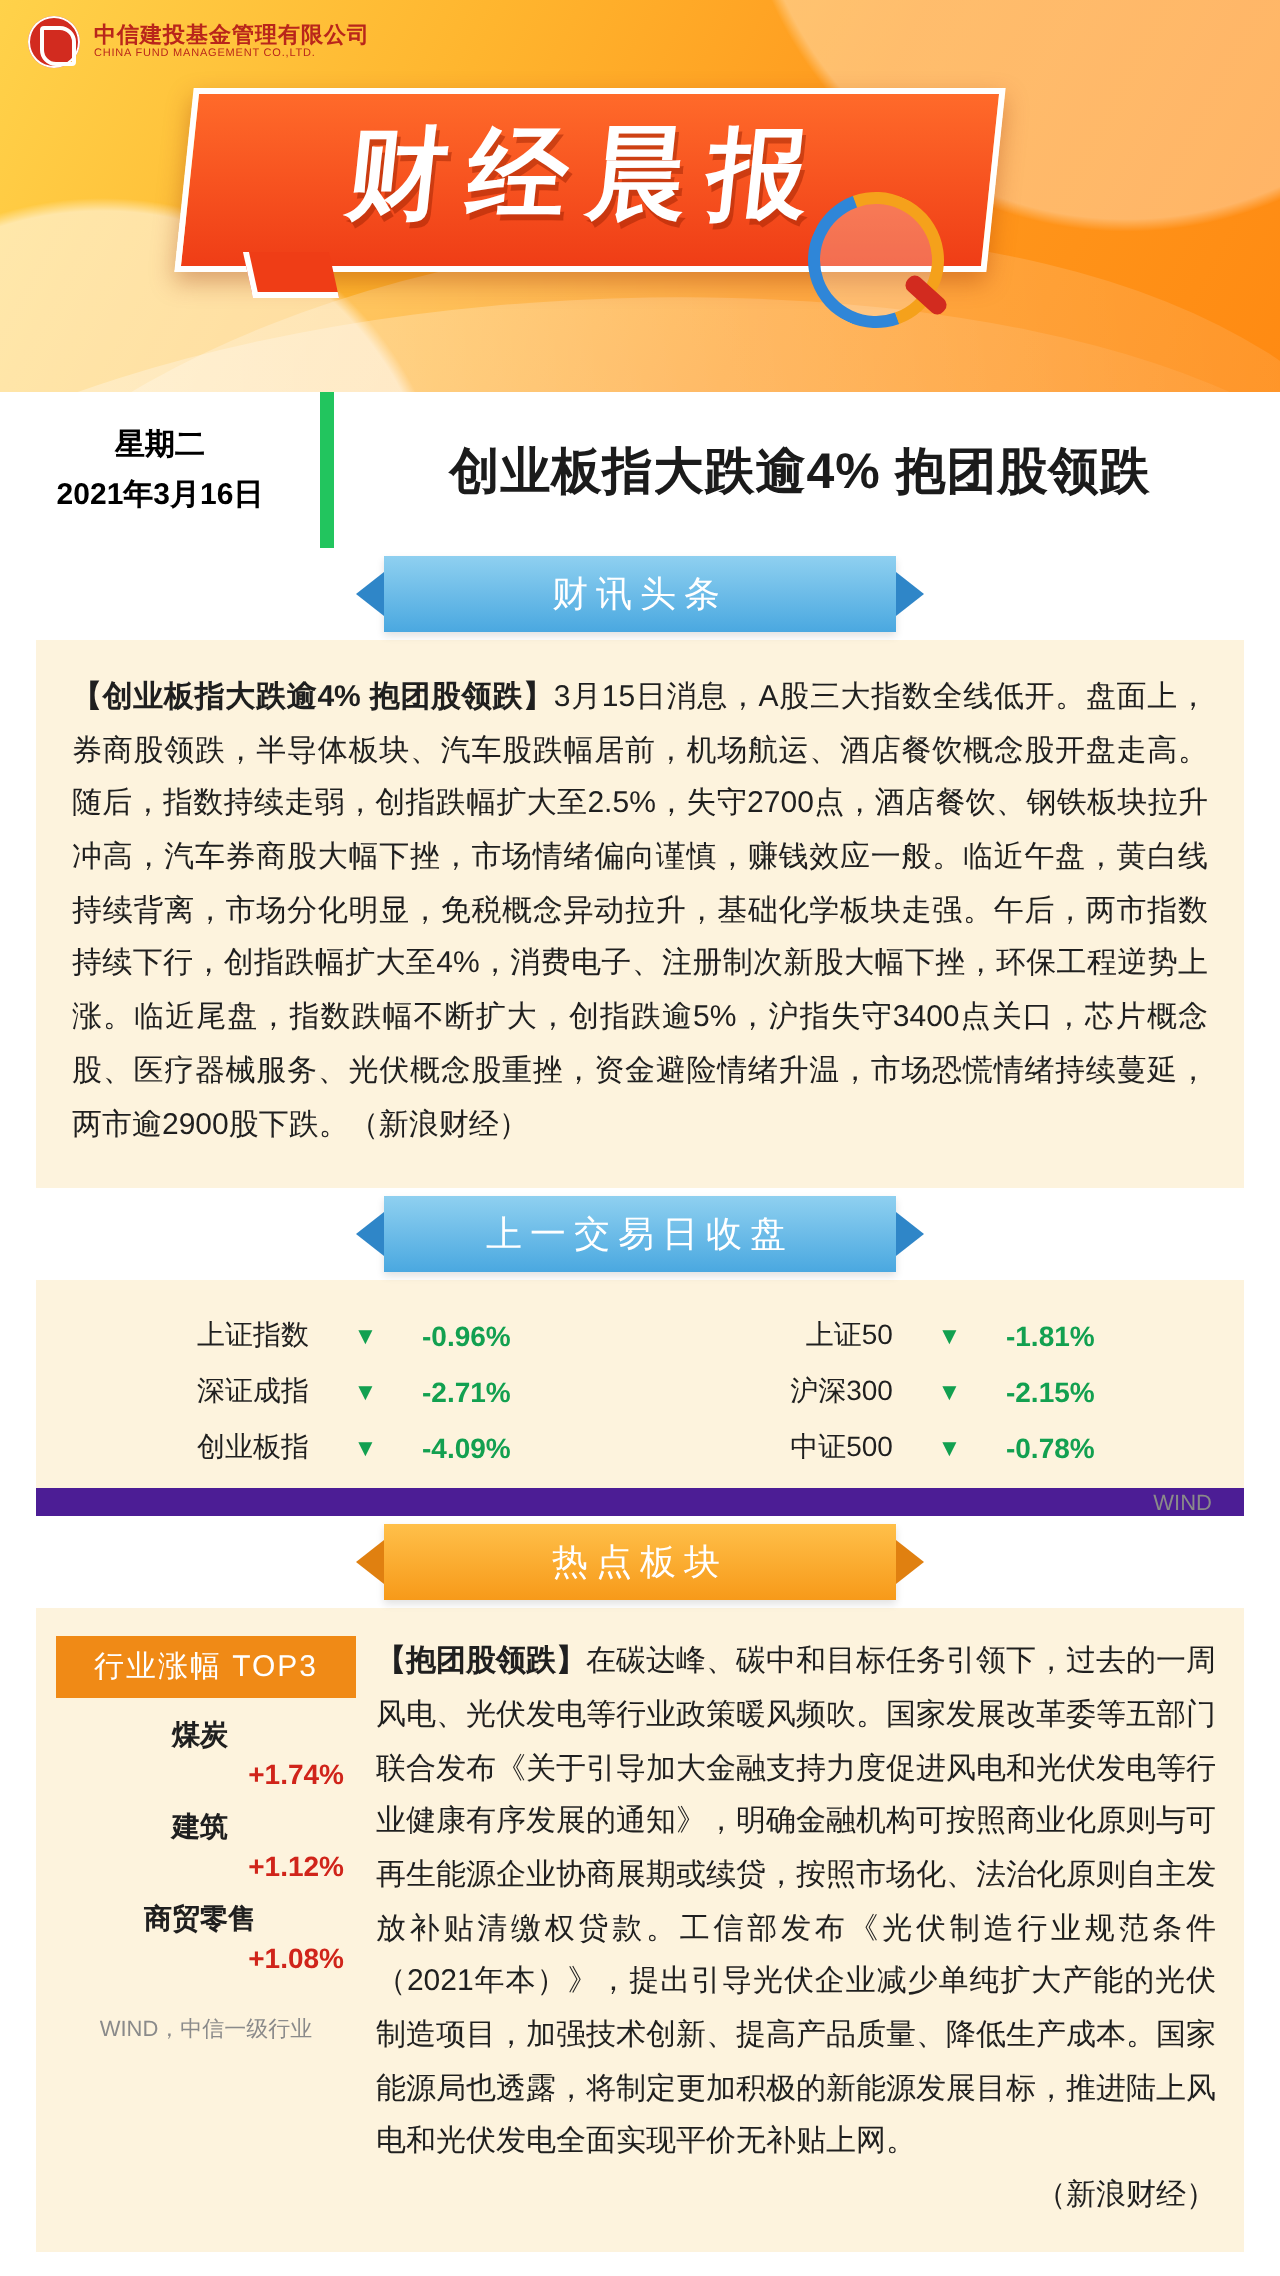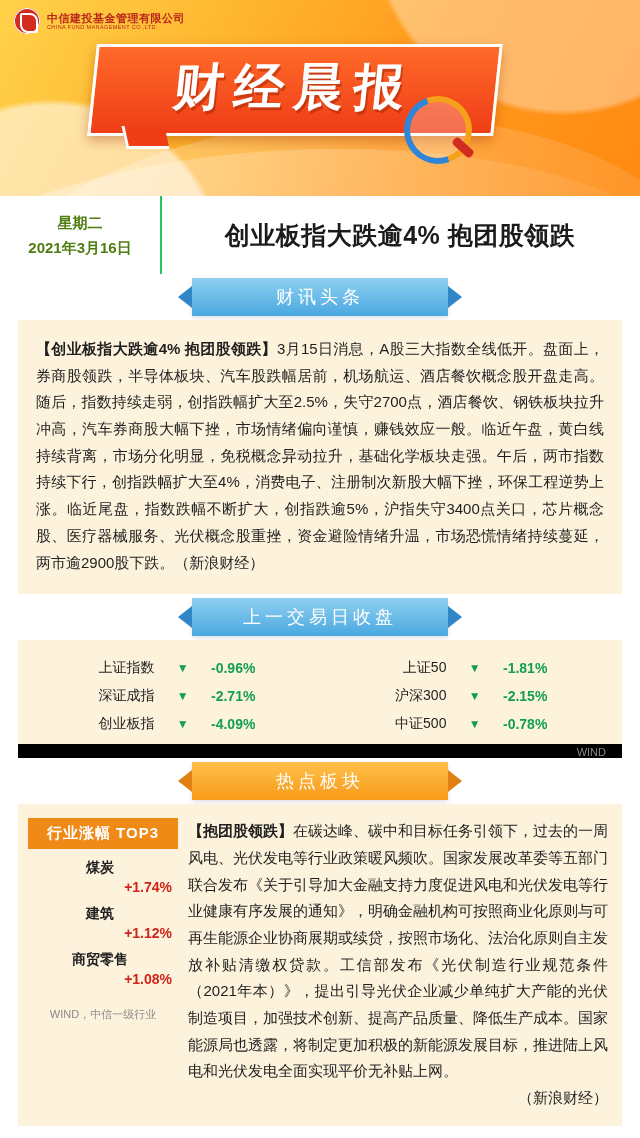--- a/index.html
+++ b/index.html
@@ -81,23 +81,23 @@
   }
   .magnifier .handle{
     position:absolute;left:47px;top:47px;width:24px;height:9px;border-radius:4px;
     background:#d22b1f;transform:rotate(42deg);
   }
 
   
   .datestrip{position:relative;height:78px;background:#fff;}
   .date-box{
     position:absolute;left:0;top:0;width:160px;height:78px;
-    background:#fff;border-right:2px solid #22c55e;
+    background:#fff;border-right:7px solid #22c55e;
     display:flex;flex-direction:column;align-items:center;justify-content:center;
-    color:#4d7c0f;font-weight:bold;font-size:15px;line-height:1.7;
+    color:#000000;font-weight:bold;font-size:15px;line-height:1.7;
   }
   .headline{
     position:absolute;left:160px;top:0;right:0;height:78px;
     display:flex;align-items:center;justify-content:center;
     font-size:25px;font-weight:bold;color:#1b1b1b;letter-spacing:.5px;
   }
 
   
   .section{position:relative;margin:0;}
   .ribbon-wrap{position:relative;height:46px;}
@@ -128,27 +128,27 @@
 
   
   .quotes{
     margin:0 18px;background:#fdf3dd;padding:14px 10px 6px 10px;
   }
   table.q{width:100%;border-collapse:collapse;font-size:14px;color:#222;}
   table.q td{padding:5px 2px;vertical-align:middle;}
   td.name{text-align:right;width:22%;padding-right:10px;color:#1f1f1f;}
   td.arrow{width:9%;text-align:center;color:#12a050;font-size:12px;}
   td.val{width:19%;color:#12a050;font-weight:bold;}
-  .wind{text-align:right;font-size:11px;color:#8a8a8a;padding:2px 16px 0 0;background:#000000;margin:0 18px;}
+  .wind{text-align:right;font-size:11px;color:#8a8a8a;padding:2px 16px 0 0;background:#4c1d95;margin:0 18px;}
 
   
   .hot{margin:0 18px;background:#fdf3dd;padding:14px 14px 14px 10px;display:flex;gap:10px;}
   .top3{width:150px;flex:0 0 150px;}
   .top3-head{
-    background:#f08a16;color:#fff;font-weight:bold;font-size:15px;
+    background:#f08a16;color:#fff;font-weight:normal;font-size:15px;
     padding:6px 0;text-align:center;letter-spacing:1px;
   }
   .top3 .item{margin-top:10px;text-align:right;padding-right:6px;}
   .top3 .iname{font-size:14px;font-weight:bold;color:#1f1f1f;text-align:center;}
   .top3 .ival{font-size:14px;font-weight:bold;color:#d0241a;margin-top:2px;}
   .top3 .src{margin-top:20px;text-align:center;font-size:11px;color:#8a8a8a;}
   .hot-text{flex:1;font-size:15px;line-height:1.78;color:#1f1f1f;text-align:justify;}
   .hot-text .sig{display:block;text-align:right;}
 </style>
 </head>

